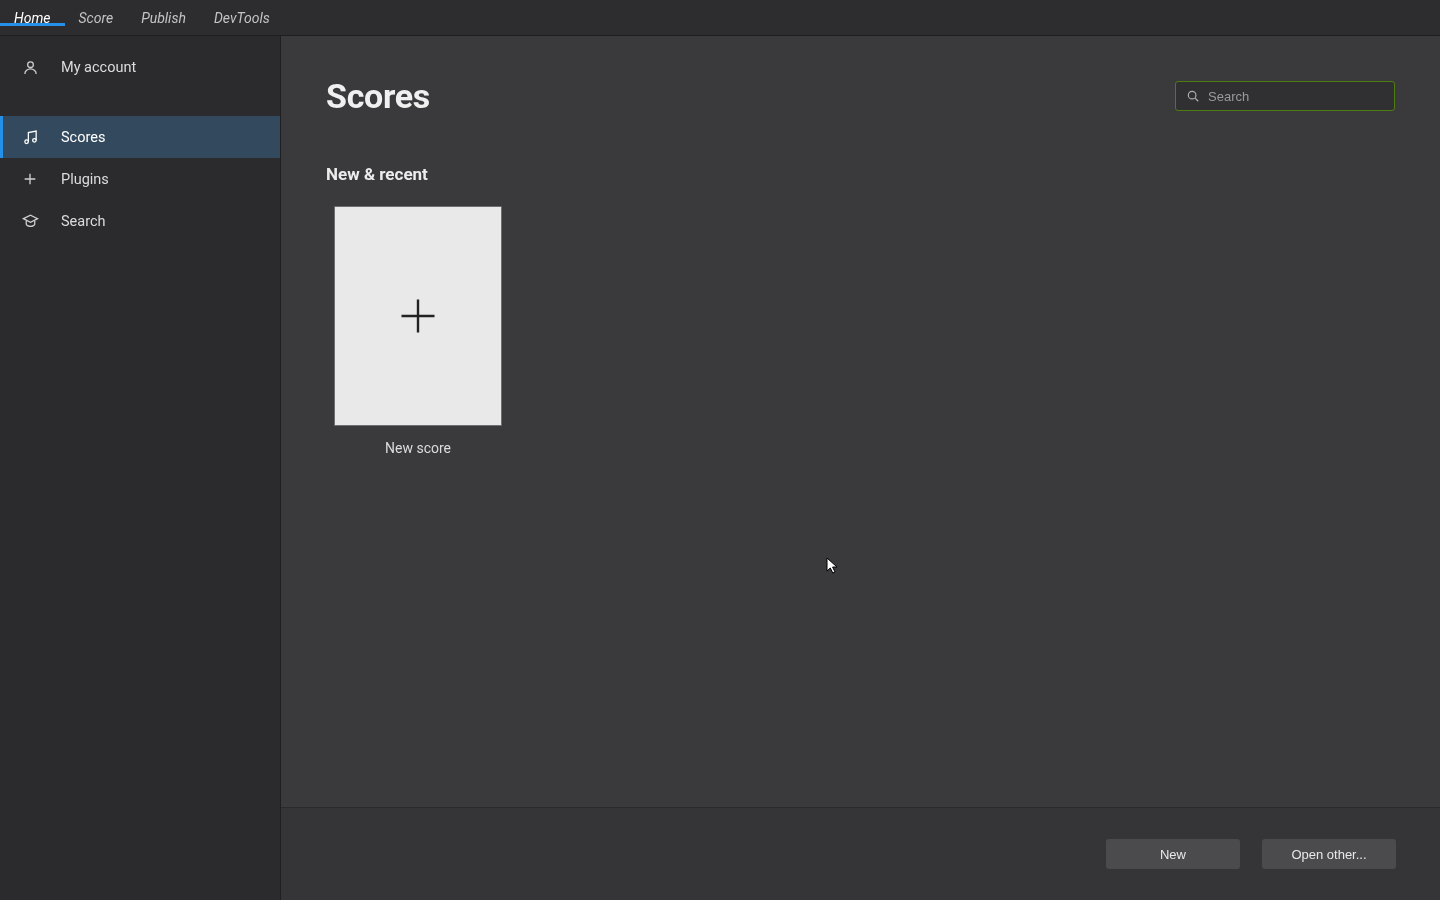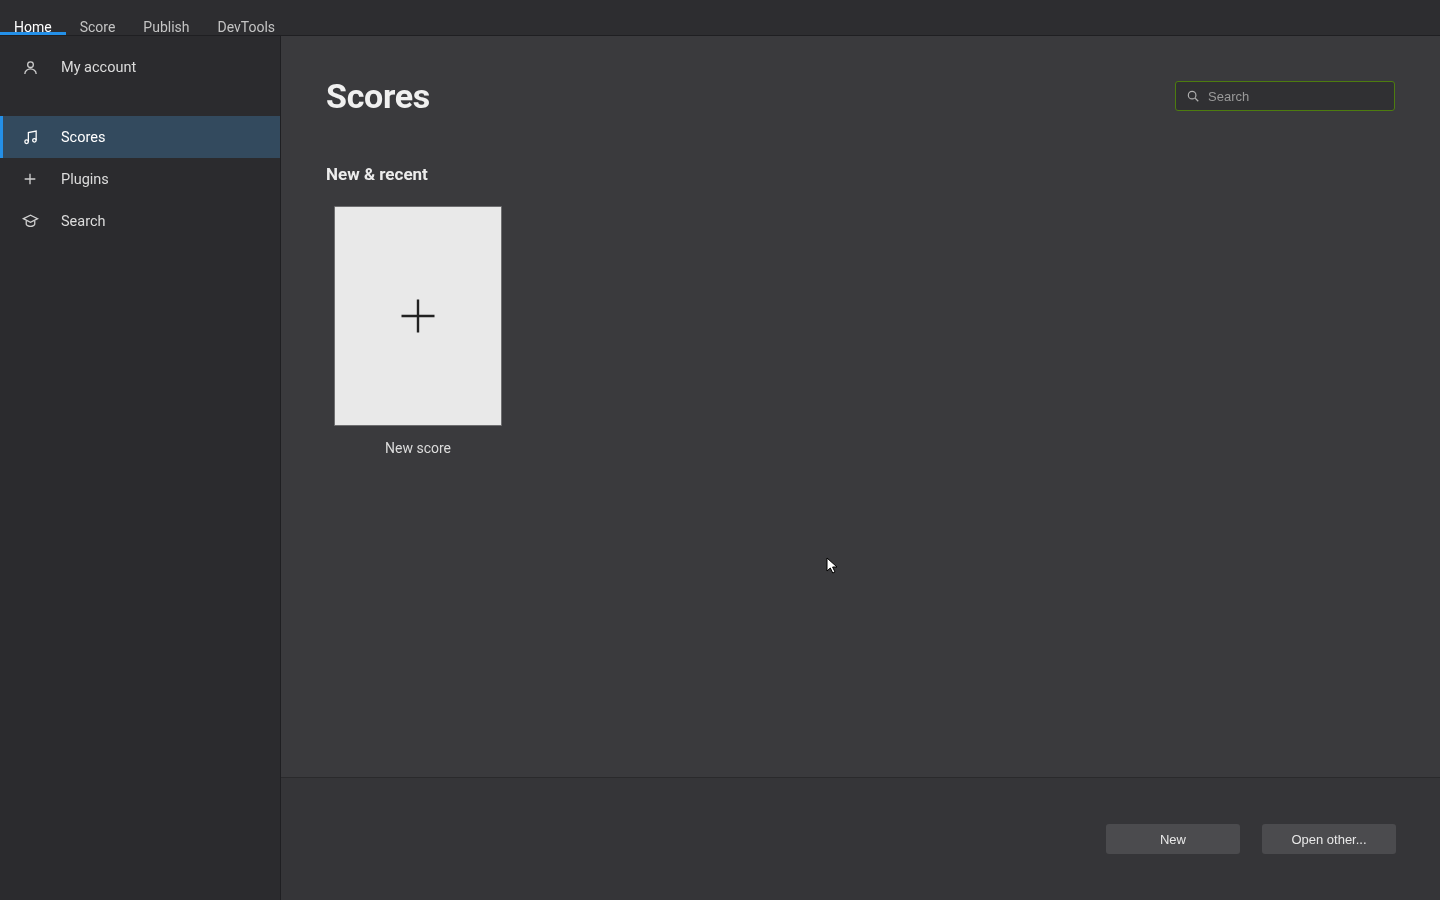--- a/index.html
+++ b/index.html
@@ -8,22 +8,23 @@
       font-family: -apple-system, BlinkMacSystemFont, "Segoe UI", Roboto, "Helvetica Neue", Arial, sans-serif;
       background: #2d2d30;
       color: #e6e6e6;
     }
 
     
     .menubar {
       height: 36px;
       background: #2d2d30;
       display: flex;
-      align-items: flex-end;
+      align-items: center;
       border-bottom: 1px solid #1f1f22;
+      font-style: italic;
     }
     .menu-item {
       display: flex;
       align-items: center;
       padding: 0 14px;
       font-size: 14px;
       color: #c4c4c4;
       cursor: default;
       position: relative;
     }
@@ -158,21 +159,21 @@
     }
     .card-caption {
       margin-top: 14px;
       font-size: 14px;
       color: #dcdcdc;
       text-align: center;
     }
 
     
     .bottom-bar {
-      height: 123px;
+      height: 93px;
       background: #353538;
       border-top: 1px solid #2a2a2c;
       display: flex;
       justify-content: flex-end;
       align-items: center;
       padding-right: 44px;
       gap: 22px;
     }
     .btm-button {
       min-width: 134px;

